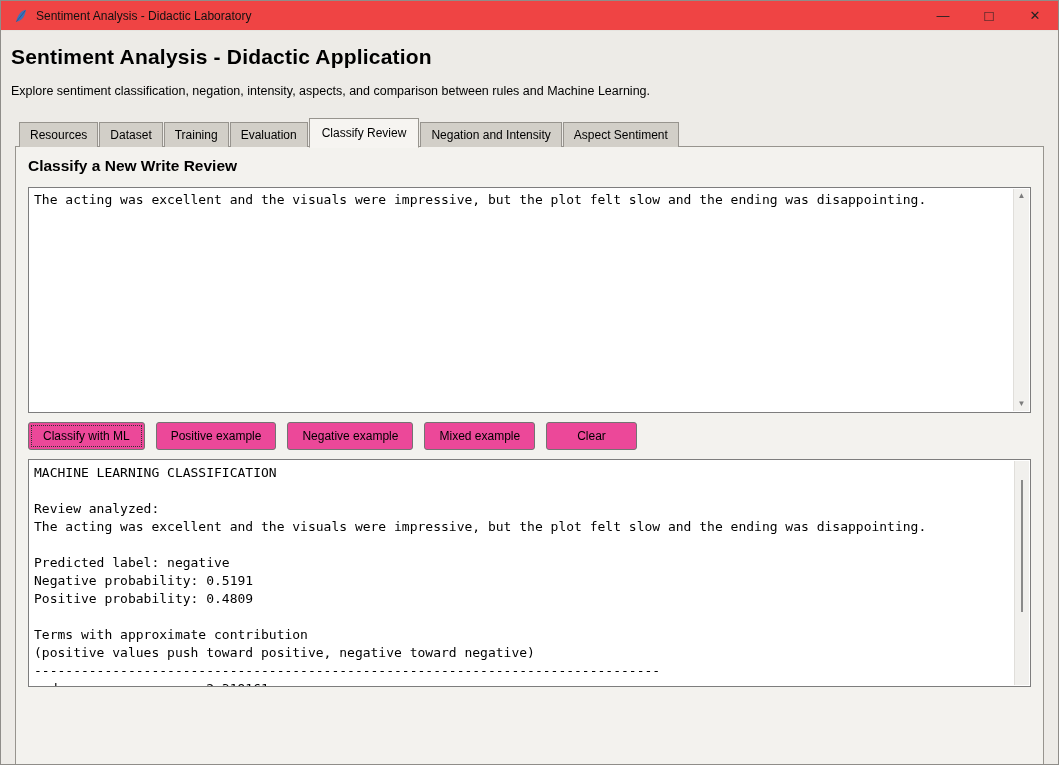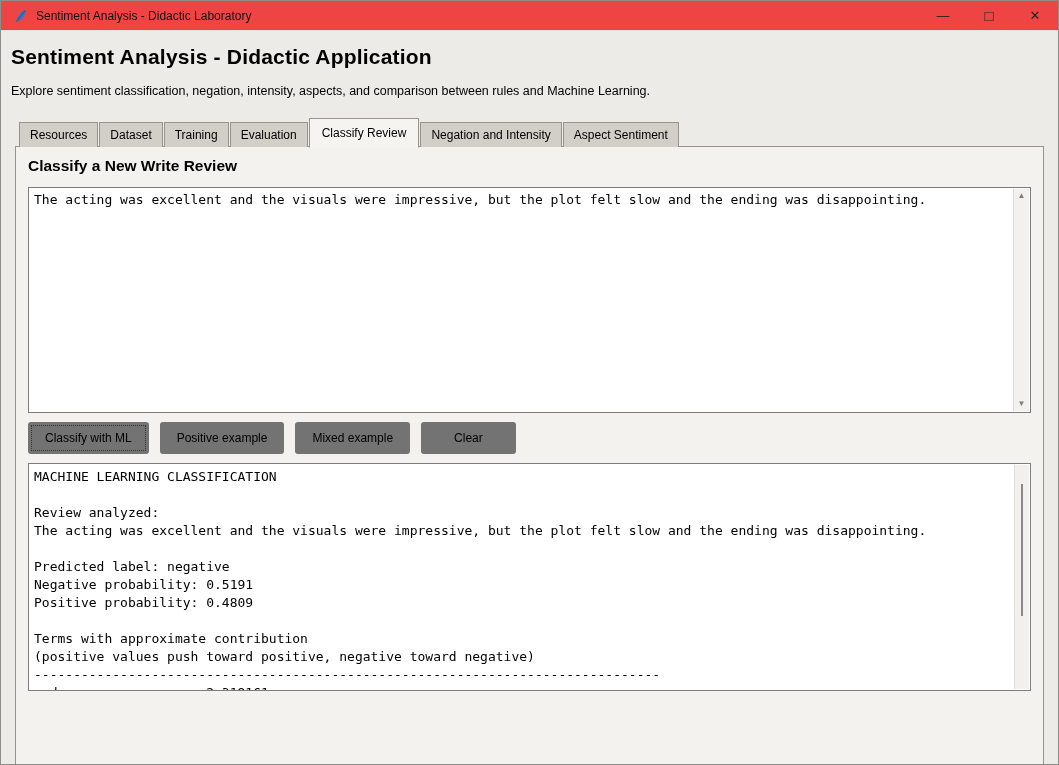--- a/index.html
+++ b/index.html
@@ -60,21 +60,21 @@
   }
   .vscroll {
     position:absolute; top:1px; right:1px; bottom:1px; width:16px;
     background:#f2f1ee; border-left:1px solid #e0deda;
     display:flex; flex-direction:column; justify-content:space-between; align-items:center;
   }
   .scroll-arrow { font-size:8px; color:#7c7c7c; padding:3px 0; line-height:8px; cursor:default; }
   
   .btn-row { display:flex; gap:11px; margin:9px 0 9px 0; }
   .btn {
-    background:#737373; border:3px solid #737373; border-radius:3px;
+    background:#ec4899; border:1px solid #737373; border-radius:3px;
     font-family:"Liberation Sans",sans-serif; font-size:12px; color:#000;
     padding:6px 14px; cursor:default; white-space:nowrap;
   }
   .btn.focused { outline:1px dotted #333; outline-offset:-4px; }
   .btn.wide { padding:6px 30px; }
   
   .output-box {
     position:relative; height:228px; background:#fff;
     border:1px solid #7d7d7d; overflow:hidden;
   }
@@ -131,20 +131,21 @@
         <textarea spellcheck="false" style="">The acting was excellent and the visuals were impressive, but the plot felt slow and the ending was disappointing.</textarea>
         <div class="vscroll">
           <span class="scroll-arrow">▲</span>
           <span class="scroll-arrow">▼</span>
         </div>
       </div>
 
       <div class="btn-row">
         <button class="btn focused">Classify with ML</button>
         <button class="btn">Positive example</button>
+        <button class="btn">Negative example</button>
         <button class="btn">Mixed example</button>
         <button class="btn wide">Clear</button>
       </div>
 
       <div class="output-box">
         <pre>MACHINE LEARNING CLASSIFICATION
 
 Review analyzed:
 The acting was excellent and the visuals were impressive, but the plot felt slow and the ending was disappointing.
 

